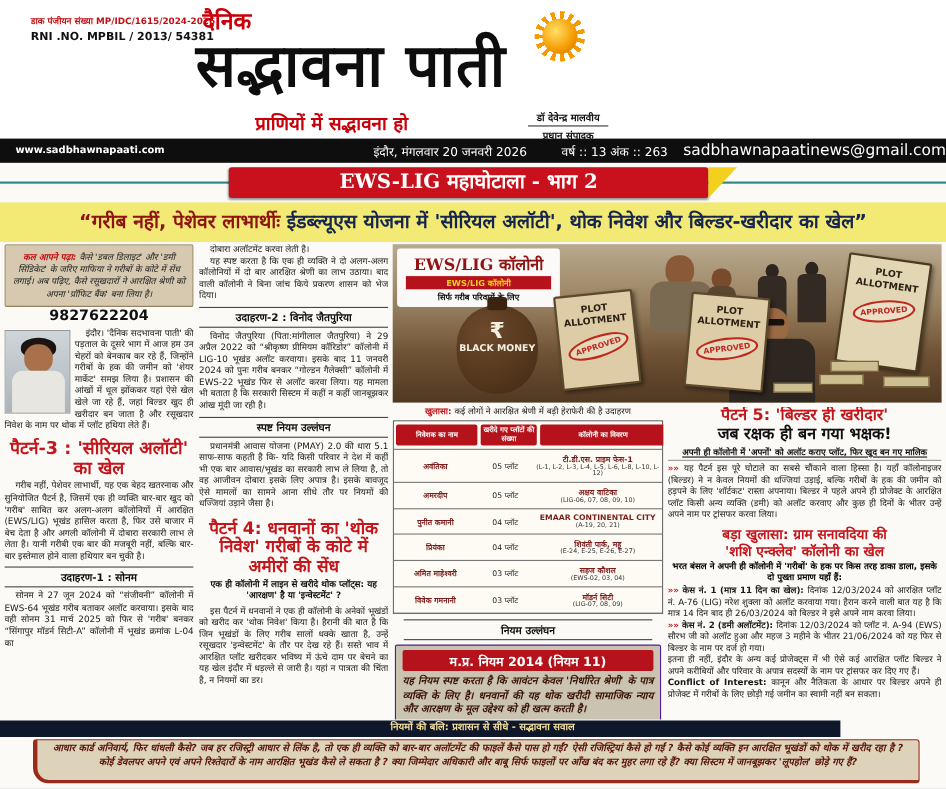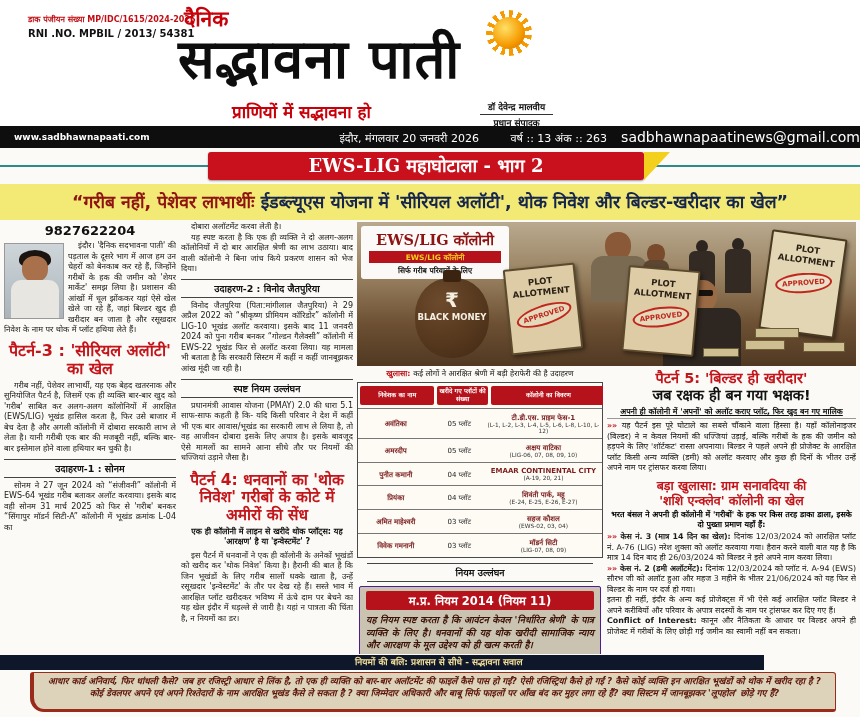--- a/index.html
+++ b/index.html
@@ -192,20 +192,23 @@
     <div class="banner-fold"></div>
   </div>
 
   <div class="headline">
     <span class="lead">“गरीब नहीं, पेशेवर लाभार्थीः </span><span class="rest">ईडब्ल्यूएस योजना में 'सीरियल अलॉटी', थोक निवेश और बिल्डर-खरीदार का खेल”</span>
   </div>
 
   <div class="content">
 
     <div class="col col1">
+      <div class="recap">
+        <span class="lead">कल आपने पढ़ा: </span><span>कैसे 'डबल डिलाइट' और 'डमी सिंडिकेट' के जरिए माफिया ने गरीबों के कोटे में सेंध लगाई। अब पढ़िए, कैसे रसूखदारों ने आरक्षित श्रेणी को अपना 'प्रॉफिट बैंक' बना लिया है।</span>
+      </div>
       <div class="phone">9827622204</div>
       <div>
         <div class="portrait">
           <div class="hair"></div>
           <div class="face"></div>
           <div class="shirt"></div>
         </div>
         <p class="body">इंदौर। 'दैनिक सदभावना पाती' की पड़ताल के दूसरे भाग में आज हम उन चेहरों को बेनकाब कर रहे हैं, जिन्होंने गरीबों के हक की जमीन को 'शेयर मार्केट' समझ लिया है। प्रशासन की आंखों में धूल झोंककर यहां ऐसे खेल खेले जा रहे हैं, जहां बिल्डर खुद ही खरीदार बन जाता है और रसूखदार निवेश के नाम पर थोक में प्लॉट हथिया लेते हैं।</p>
       </div>
       <div class="secthead-red p3">पैटर्न-3 : 'सीरियल अलॉटी' का खेल</div>
@@ -349,21 +352,21 @@
         <div class="p5sub">अपनी ही कॉलोनी में 'अपनों' को अलॉट कराए प्लॉट, फिर खुद बन गए मालिक</div>
         <p class="c4p">
           <span class="bul">»» </span><span>यह पैटर्न इस पूरे घोटाले का सबसे चौंकाने वाला हिस्सा है। यहाँ कॉलोनाइजर (बिल्डर) ने न केवल नियमों की धज्जियां उड़ाई, बल्कि गरीबों के हक की जमीन को हड़पने के लिए 'शॉर्टकट' रास्ता अपनाया। बिल्डर ने पहले अपने ही प्रोजेक्ट के आरक्षित प्लॉट किसी अन्य व्यक्ति (डमी) को अलॉट करवाए और कुछ ही दिनों के भीतर उन्हें अपने नाम पर ट्रांसफर करवा लिया।</span>
         </p>
         <div class="bigreveal">
           <span>बड़ा खुलासा: ग्राम सनावदिया की</span><br>
           <span>'शशि एन्क्लेव' कॉलोनी का खेल</span>
         </div>
         <div class="revintro">भरत बंसल ने अपनी ही कॉलोनी में 'गरीबों' के हक पर किस तरह डाका डाला, इसके दो पुख्ता प्रमाण यहाँ हैं:</div>
         <p class="c4p">
-          <span class="bul">»» </span><span class="bold">केस नं. 3 (मात्र 14 दिन का खेल): </span><span>दिनांक 12/03/2024 को आरक्षित प्लॉट नं. A-76 (LIG) नरेश शुक्ला को अलॉट करवाया गया। हैरान करने वाली बात यह है कि मात्र 14 दिन बाद ही 26/03/2024 को बिल्डर ने इसे अपने नाम करवा लिया।</span>
+          <span class="bul">»» </span><span class="bold">केस नं. 1 (मात्र 11 दिन का खेल): </span><span>दिनांक 12/03/2024 को आरक्षित प्लॉट नं. A-76 (LIG) नरेश शुक्ला को अलॉट करवाया गया। हैरान करने वाली बात यह है कि मात्र 14 दिन बाद ही 26/03/2024 को बिल्डर ने इसे अपने नाम करवा लिया।</span>
         </p>
         <p class="c4p">
           <span class="bul">»» </span><span class="bold">केस नं. 2 (डमी अलॉटमेंट): </span><span>दिनांक 12/03/2024 को प्लॉट नं. A-94 (EWS) सौरभ जी को अलॉट हुआ और महज 3 महीने के भीतर 21/06/2024 को यह फिर से बिल्डर के नाम पर दर्ज हो गया।</span>
         </p>
         <p class="c4p">इतना ही नहीं, इंदौर के अन्य कई प्रोजेक्ट्स में भी ऐसे कई आरक्षित प्लॉट बिल्डर ने अपने करीबियों और परिवार के अपात्र सदस्यों के नाम पर ट्रांसफर कर दिए गए हैं।</p>
         <p class="c4p">
           <span class="bold">Conflict of Interest: </span><span>कानून और नैतिकता के आधार पर बिल्डर अपने ही प्रोजेक्ट में गरीबों के लिए छोड़ी गई जमीन का स्वामी नहीं बन सकता।</span>
         </p>
       </div>
     </div>

